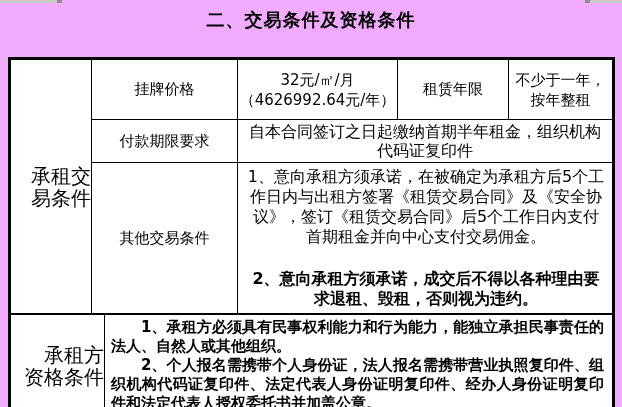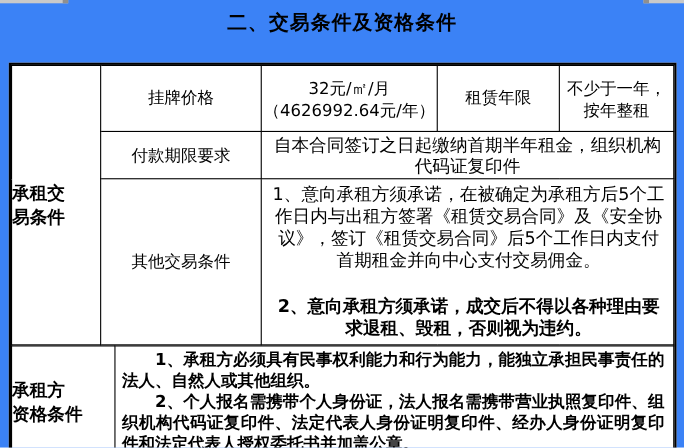--- a/index.html
+++ b/index.html
@@ -1,21 +1,21 @@
 <!DOCTYPE html>
 <html><head>
 <meta charset="utf-8">
 <style>
   * { margin: 0; padding: 0; box-sizing: border-box; }
   html, body { background: #ffffff; }
   .screen {
     position: relative;
     width: 622px;
     height: 407px;
-    background: #3b82f6;
+    background: #f0abfc;
     overflow: hidden;
     font-family: "DejaVu Sans", sans-serif;
     color: #000000;
   }
   .scroll-frag {
     position: absolute;
     top: 0;
     height: 3px;
     background: #c9c9c9;
   }
@@ -55,23 +55,23 @@
     border-collapse: collapse;
     table-layout: fixed;
   }
   td {
     border: 1px solid #000000;
     vertical-align: middle;
     font-size: 15px;
     line-height: 19px;
   }
   .rowhead {
-    text-align: left;
-    font-weight: bold;
-    font-size: 16px;
+    text-align: right;
+    font-weight: normal;
+    font-size: 20px;
     line-height: 22px;
   }
   .label-cell { text-align: center; }
   .price-cell div, .term-cell div { text-align: center; line-height: 20px; }
   .payment-cell {
     text-align: center;
     font-size: 16px;
     line-height: 19px;
     padding: 2px 4px;
   }

